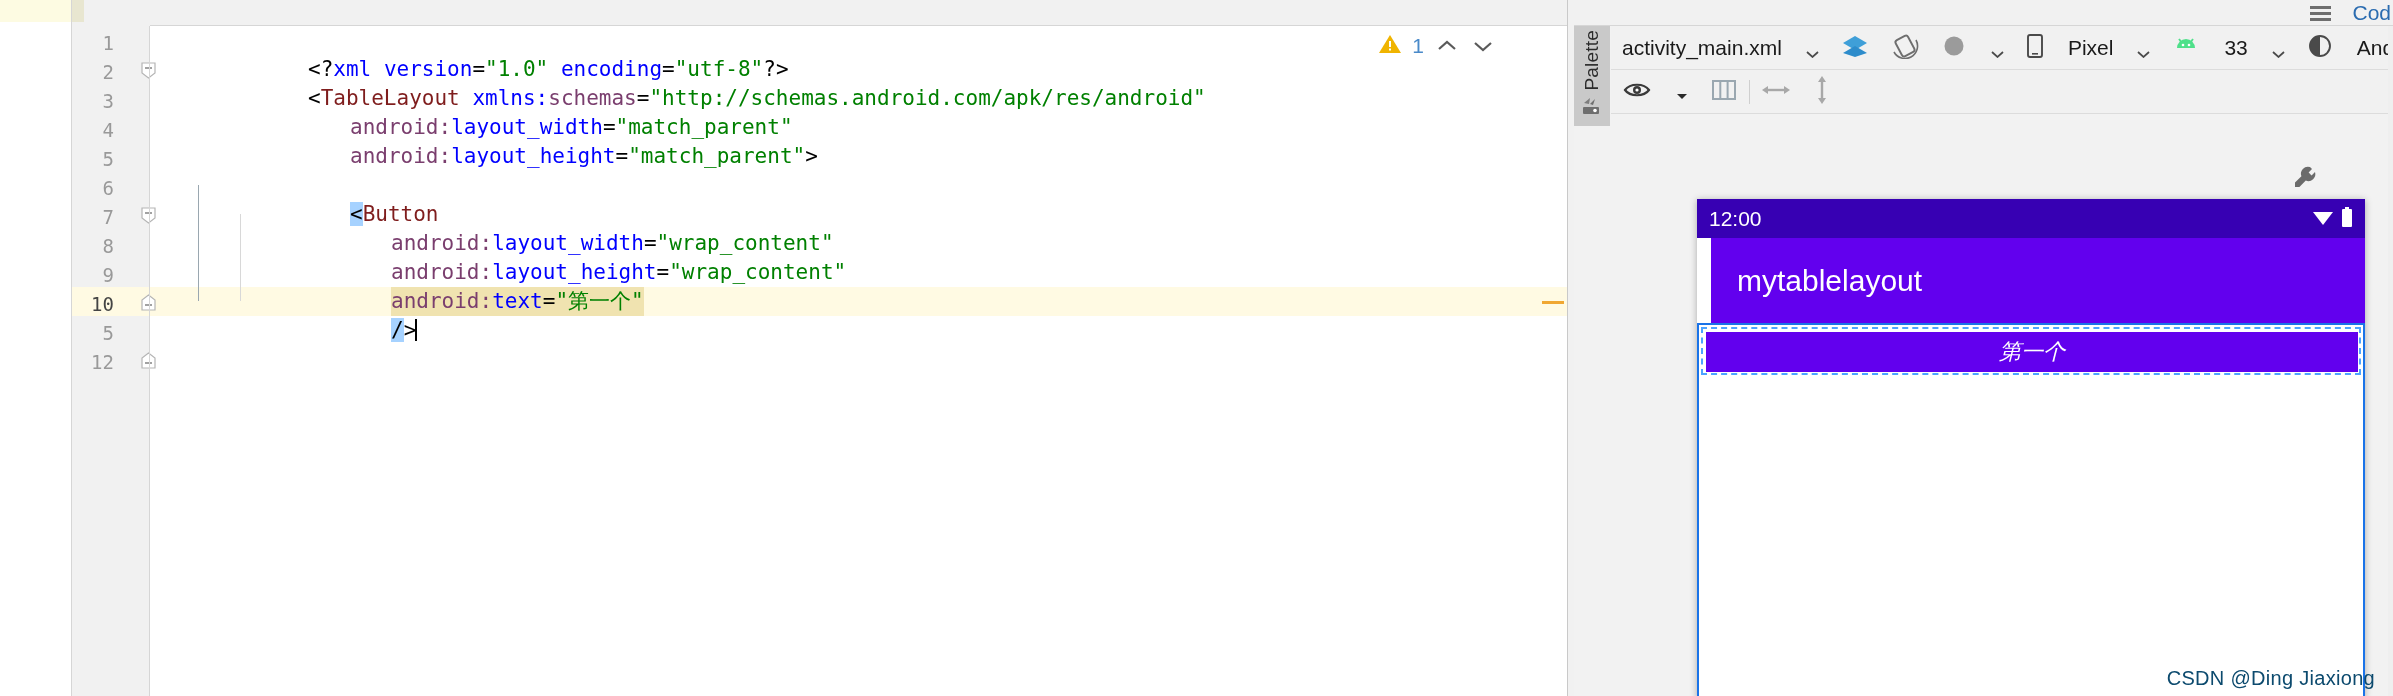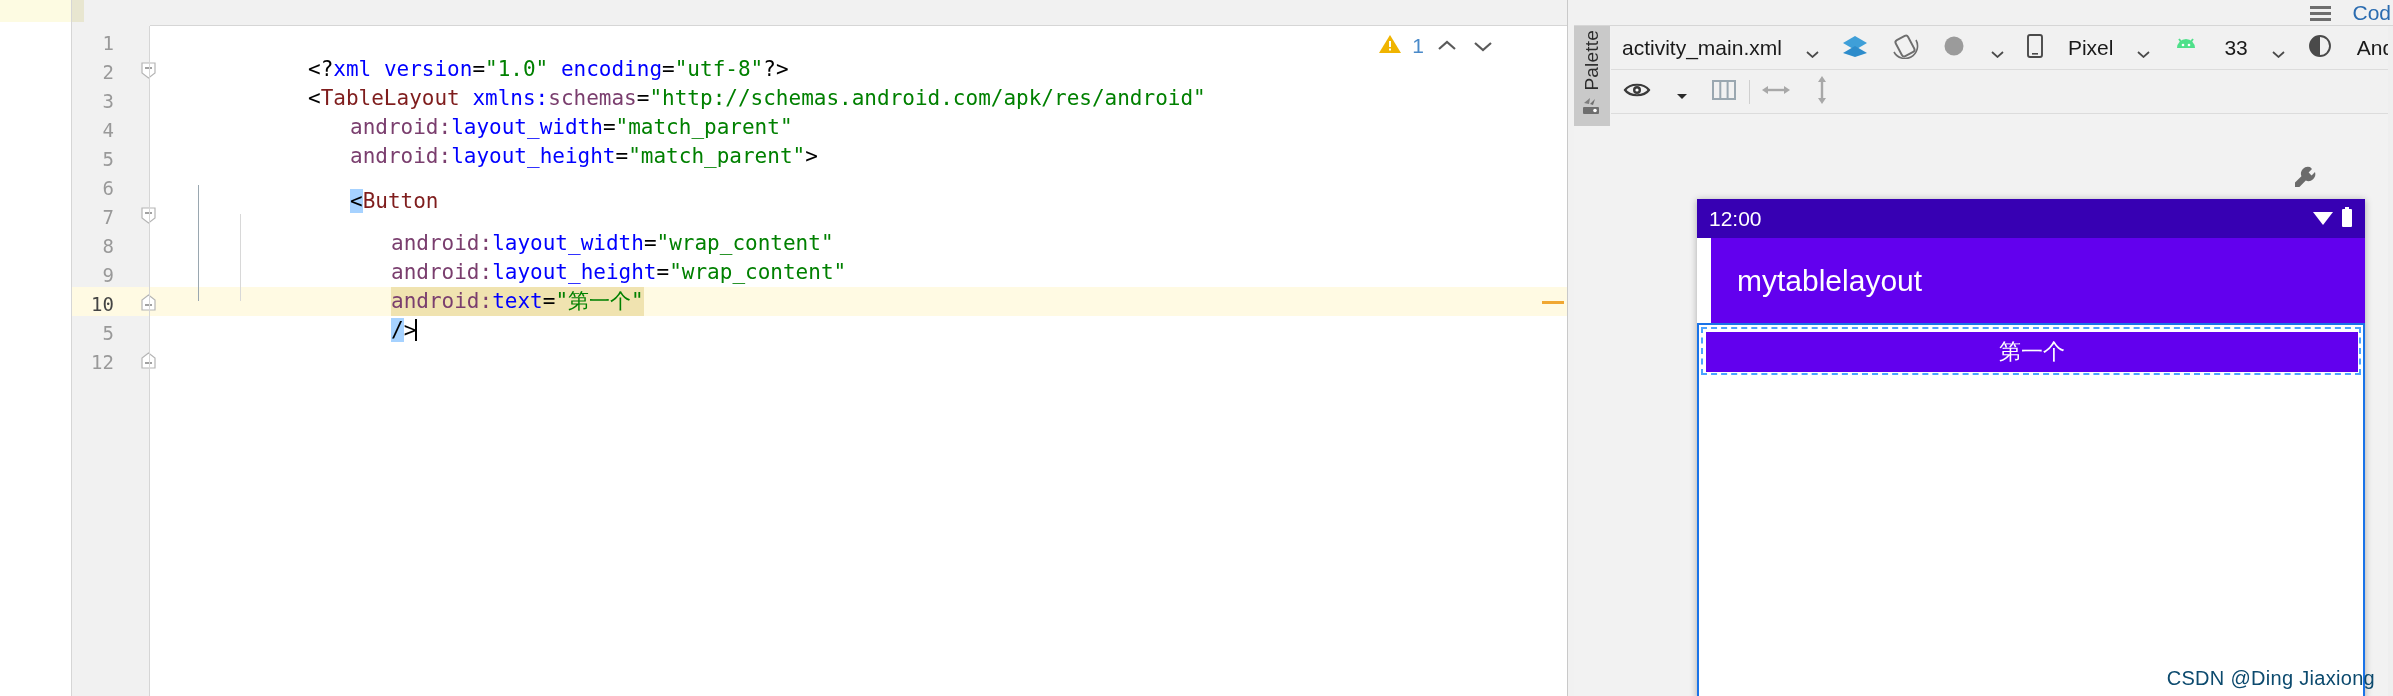--- a/index.html
+++ b/index.html
@@ -252,21 +252,21 @@
     border: 2px solid #1a73e8;
   }
   .sel-row {
     position: absolute; left: 2px; top: 2px; width: 660px; height: 48px;
     border: 2px dashed #4da3ff;
   }
   .btn-widget {
     position: absolute; left: 3px; top: 3px;
     width: 652px; height: 40px;
     background: #6200ee;
-    display: flex; align-items: center; justify-content: center;
+    display: flex; align-items: center; justify-content: center; font-style: italic;
   }
   .btn-widget-label {
     font-family: "Liberation Sans", sans-serif;
     font-size: 22px; color: #ffffff;
   }
 
   
   .watermark {
     position: absolute; right: 18px; bottom: 6px;
     font-family: "Liberation Sans", sans-serif;
@@ -353,21 +353,21 @@
       <div class="line" style="top:58px;">
         <span class="ctext" style="left:200px;"><span class="t-ns">android:</span><span class="t-attr">layout_width</span><span class="t-brk">=</span><span class="t-val">"match_parent"</span></span>
       </div>
 
       <div class="line" style="top:87px;">
         <span class="ctext" style="left:200px;"><span class="t-ns">android:</span><span class="t-attr">layout_height</span><span class="t-brk">=</span><span class="t-val">"match_parent"</span><span class="t-brk">&gt;</span></span>
       </div>
 
       <div class="line" style="top:116px;"></div>
 
-      <div class="line" style="top:132px;">
+      <div class="line" style="top:145px;">
         <span class="ctext" style="left:200px;"><span class="t-brk sel">&lt;</span><span class="t-tag">Button</span></span>
       </div>
 
       <div class="line" style="top:174px;">
         <span class="ctext" style="left:241px;"><span class="t-ns">android:</span><span class="t-attr">layout_width</span><span class="t-brk">=</span><span class="t-val">"wrap_content"</span></span>
       </div>
 
       <div class="line" style="top:203px;">
         <span class="ctext" style="left:241px;"><span class="t-ns">android:</span><span class="t-attr">layout_height</span><span class="t-brk">=</span><span class="t-val">"wrap_content"</span></span>
       </div>

